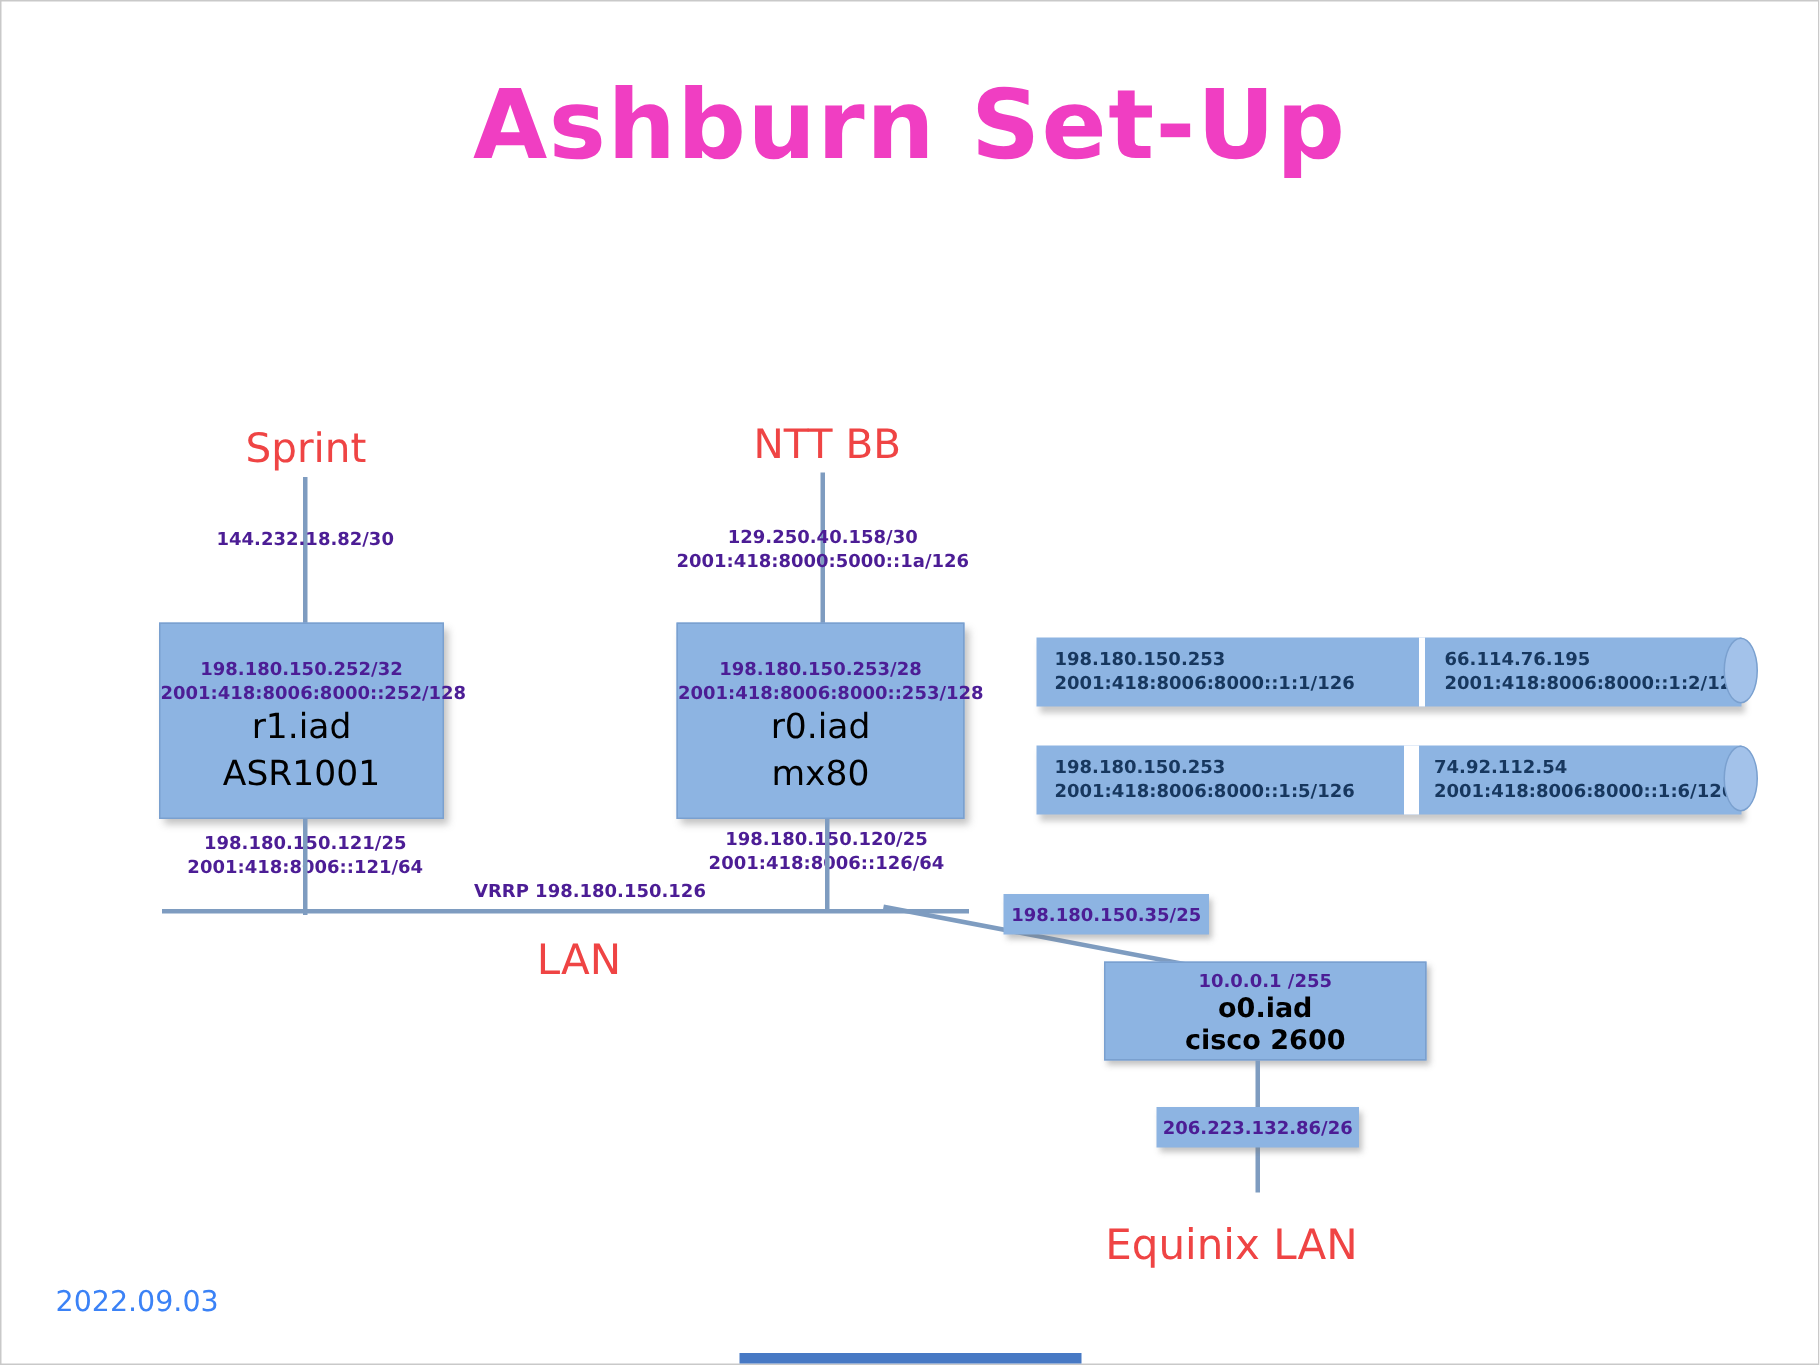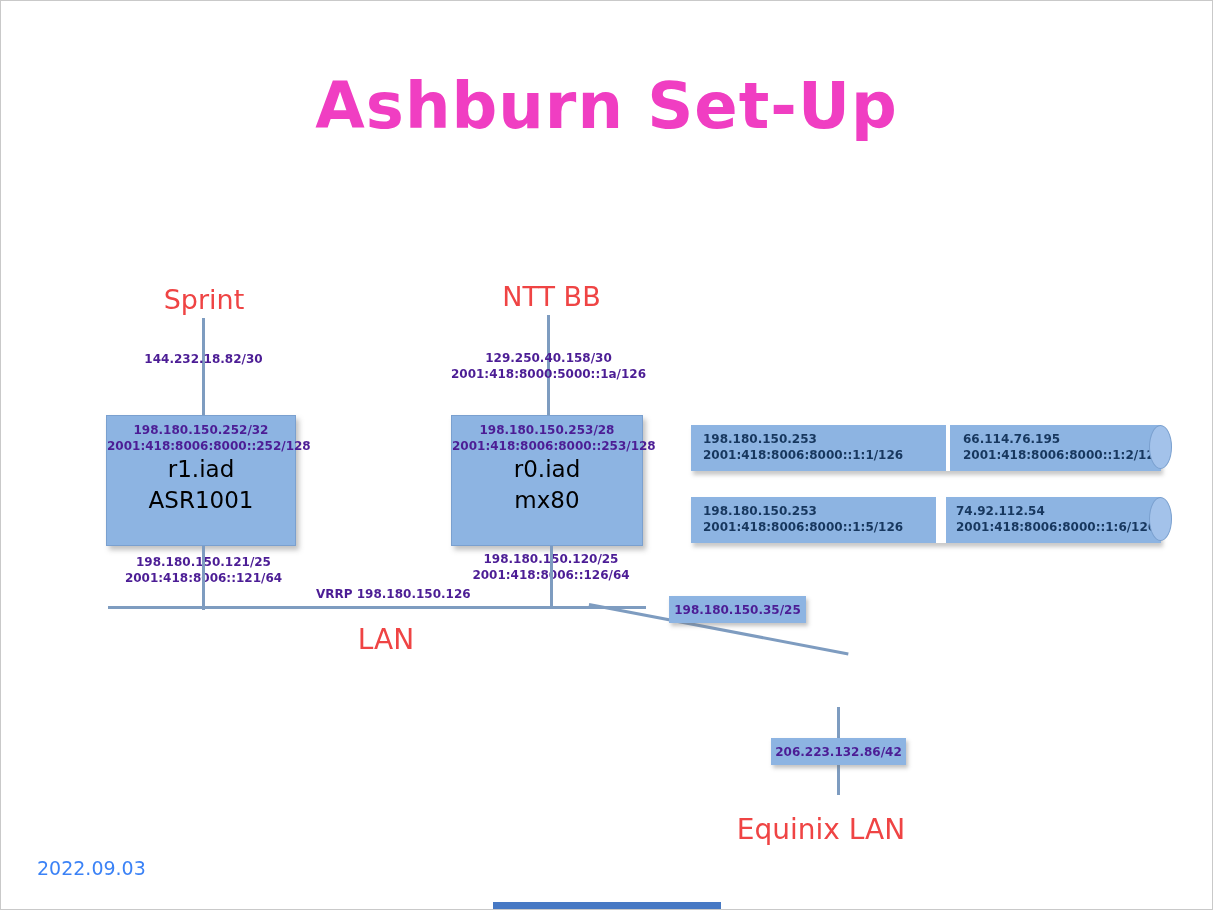--- a/index.html
+++ b/index.html
@@ -7,39 +7,39 @@
     position:relative;
     width:1213px;height:910px;
     background:#ffffff;
     border:1px solid #c9c9c9;
     box-sizing:border-box;
     font-family:"DejaVu Sans","Liberation Sans",sans-serif;
     overflow:hidden;
   }
   .abs{position:absolute;}
   .title{
-    position:absolute;left:0;top:68px;width:100%;
+    position:absolute;left:0;top:46px;width:100%;
     text-align:center;margin:0;
     font-size:64px;font-weight:bold;letter-spacing:1px;
     color:#f03ec2;
   }
   .biglabel{
     position:absolute;font-size:27px;color:#ef4444;text-align:center;
   }
   .ip{
     font-size:12px;font-weight:bold;color:#4c1d95;line-height:16px;
     white-space:nowrap;
   }
   .ipcenter{position:absolute;text-align:center;}
   .vline{position:absolute;width:3px;background:#7e9cc0;}
   .hline{position:absolute;height:3px;background:#7e9cc0;}
   .node{
     position:absolute;background:#8db4e2;border:1px solid #7aa0cf;
     box-shadow:3px 4px 5px rgba(120,120,120,.45);
-    text-align:center;box-sizing:border-box;padding-top:6px;
+    text-align:center;box-sizing:border-box;padding-top:22px;
   }
   .nodename{font-size:23px;color:#000;line-height:31px;}
   .smallnode{
     position:absolute;background:#8db4e2;border:1px solid #7aa0cf;
     box-shadow:2px 3px 4px rgba(120,120,120,.45);
     text-align:center;box-sizing:border-box;
   }
   .chip{
     position:absolute;background:#8db4e2;
     box-shadow:2px 3px 4px rgba(120,120,120,.45);
@@ -141,23 +141,28 @@
       <div class="ip navy">74.92.112.54</div>
       <div class="ip navy">2001:418:8006:8000::1:6/126</div>
     </div>
     <div class="cap"></div>
   </div>
 
   <div class="chip" style="left:668px;top:595px;width:137px;height:27px;">
     <span class="ip">198.180.150.35/25</span>
   </div>
 
+  <div class="smallnode" style="left:735px;top:640px;width:215px;height:66px;padding-top:4px;">
+    <div class="ip">10.0.0.1 /255</div>
+    <div style="font-size:18px;font-weight:bold;line-height:21px;">o0.iad</div>
+    <div style="font-size:18px;font-weight:bold;line-height:21px;">cisco 2600</div>
+  </div>
 
   <div class="vline" style="left:836px;top:706px;height:88px;"></div>
   <div class="chip" style="left:770px;top:737px;width:135px;height:27px;">
-    <span class="ip">206.223.132.86/42</span>
+    <span class="ip">206.223.132.86/26</span>
   </div>
   <div class="biglabel" style="left:720px;top:812px;width:200px;font-size:28px;">Equinix LAN</div>
 
   <div class="date">2022.09.03</div>
   <div class="bottomstrip"></div>
 
 </div>
 
 </body></html>

